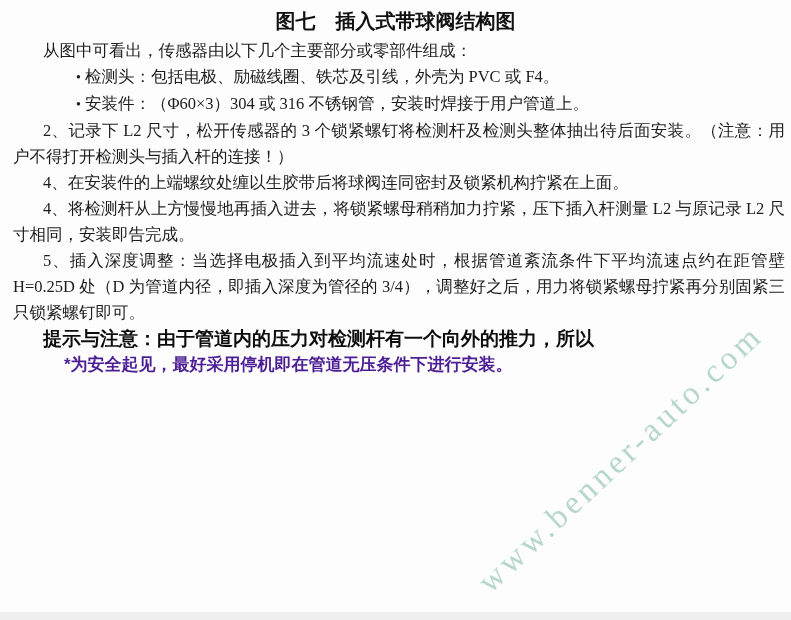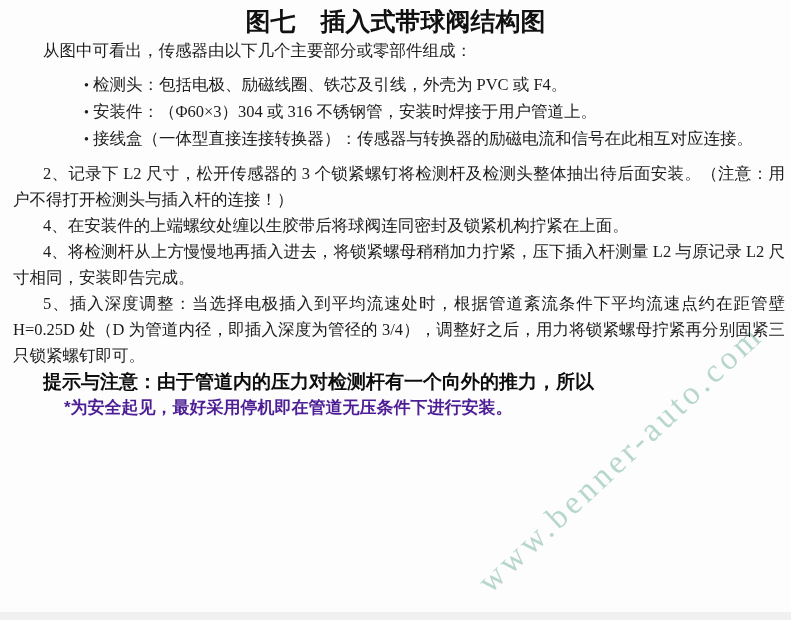--- a/index.html
+++ b/index.html
@@ -36,34 +36,34 @@
     z-index: 2;
     font-size: 16.5px;
     line-height: 26px;
   }
 
   .title {
     padding-top: 8px;
     text-align: center;
     font-family: "Liberation Sans", "DejaVu Sans", sans-serif;
     font-weight: 700;
-    font-size: 25px;
+    font-size: 20px;
     line-height: 26px;
     color: #111111;
   }
 
   .para {
     margin: 0;
     padding: 0 6px 0 13px;
     text-indent: 30px;
     text-align: justify;
   }
   .para.intro { margin-top: 4px; }
 
-  .bullets { margin: 8px; padding: 0; }
+  .bullets { margin: 0; padding: 0; }
   .bullet {
     padding-left: 76px;
     line-height: 26px;
     white-space: nowrap;
   }
   .bullet .dot {
     display: inline-block;
     margin-right: 4px;
     font-size: 14px;
   }
@@ -104,21 +104,20 @@
 
   <div class="doc">
 
     <div class="title">图七　插入式带球阀结构图</div>
 
     <p class="para intro">从图中可看出，传感器由以下几个主要部分或零部件组成：</p>
 
     <div class="bullets">
       <div class="bullet"><span class="dot">•</span><span>检测头：包括电极、励磁线圈、铁芯及引线，外壳为 PVC 或 F4。</span></div>
       <div class="bullet"><span class="dot">•</span><span>安装件：（Φ60×3）304 或 316 不锈钢管，安装时焊接于用户管道上。</span></div>
-      <div class="bullet"><span class="dot">•</span><span>接线盒（一体型直接连接转换器）：传感器与转换器的励磁电流和信号在此相互对应连接。</span></div>
     </div>
 
     <p class="para">2、记录下 L2 尺寸，松开传感器的 3 个锁紧螺钉将检测杆及检测头整体抽出待后面安装。（注意：用户不得打开检测头与插入杆的连接！）</p>
     <p class="para">4、在安装件的上端螺纹处缠以生胶带后将球阀连同密封及锁紧机构拧紧在上面。</p>
     <p class="para">4、将检测杆从上方慢慢地再插入进去，将锁紧螺母稍稍加力拧紧，压下插入杆测量 L2 与原记录 L2 尺寸相同，安装即告完成。</p>
     <p class="para">5、插入深度调整：当选择电极插入到平均流速处时，根据管道紊流条件下平均流速点约在距管壁 H=0.25D 处（D 为管道内径，即插入深度为管径的 3/4），调整好之后，用力将锁紧螺母拧紧再分别固紧三只锁紧螺钉即可。</p>
 
     <div class="notes-heading">提示与注意：由于管道内的压力对检测杆有一个向外的推力，所以</div>
     <div class="note-item">*为安全起见，最好采用停机即在管道无压条件下进行安装。</div>
 

